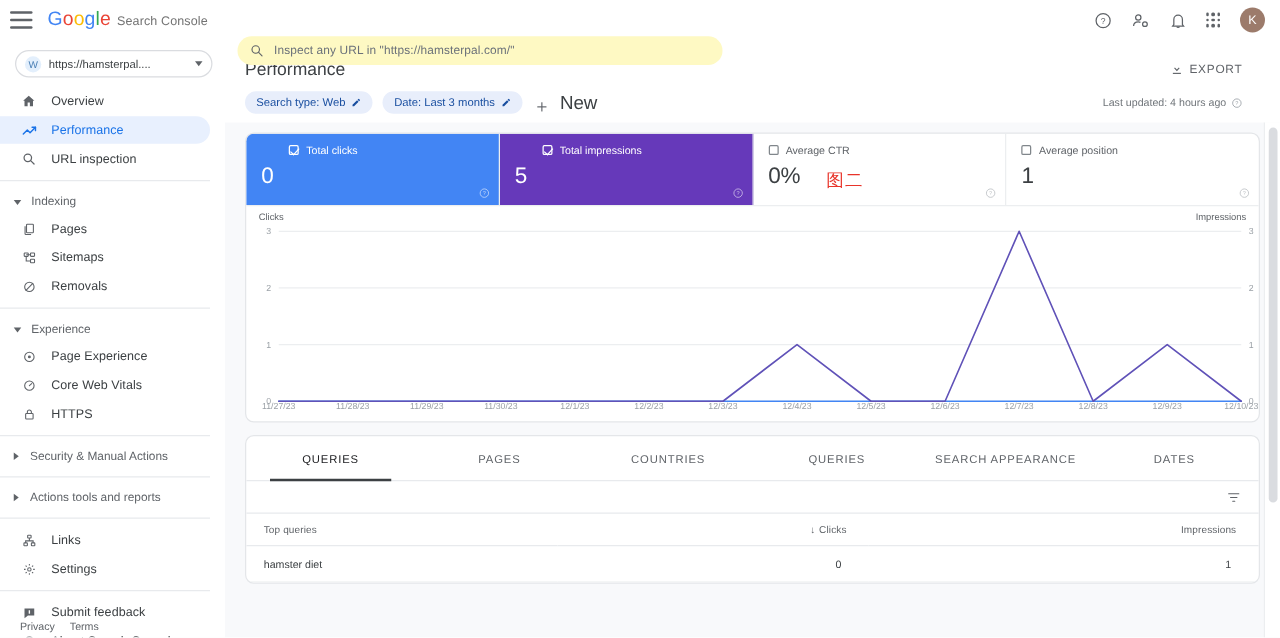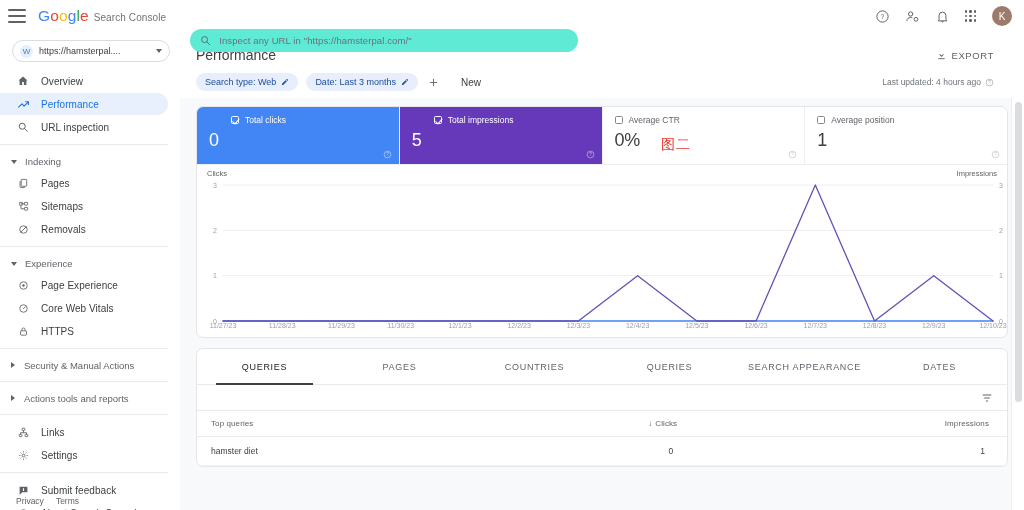--- a/index.html
+++ b/index.html
@@ -25,21 +25,21 @@
   .brand { display: flex; align-items: baseline; font-size: 15px; letter-spacing: .1px; white-space: nowrap; }
   .goog { font-family: "Liberation Sans", sans-serif; font-size: 15.5px; font-weight: 400; }
   .goog span:nth-child(1){color:#4285F4;} .goog span:nth-child(2){color:#EA4335;}
   .goog span:nth-child(3){color:#FBBC05;} .goog span:nth-child(4){color:#4285F4;}
   .goog span:nth-child(5){color:#34A853;} .goog span:nth-child(6){color:#EA4335;}
   .brandname { margin-left: 5px; color: #737373; font-size: 10px; }
 
   .searchwrap {
     margin-left: 24px;
     width: 388px; height: 23px;
-    background: #5eead4;
+    background: #fef9c3;
     border-radius: 12px;
     display: flex; align-items: center;
     padding: 0 10px;
     cursor: text;
     margin-top: 48px;
   }
   .searchwrap svg { flex: 0 0 auto; }
   .searchph { font-size: 9.5px; color: #6a7079; margin-left: 8px; letter-spacing: .1px; white-space: nowrap; }
 
   .topicons { margin-left: auto; display: flex; align-items: center; gap: 14px; padding-right: 2px; }
@@ -119,21 +119,21 @@
   .exportbtn { margin-left: auto; display: flex; align-items: center; gap: 5px; color: #5f6368; font-size: 9.5px; letter-spacing: .6px; cursor: pointer; padding-right: 14px; }
 
   .filterrow { display: flex; align-items: center; height: 30px; padding-bottom: 2px; }
   .chip {
     display: flex; align-items: center; gap: 5px;
     background: #e8eefb; color: #1a4fa0;
     border-radius: 11px; height: 18px;
     padding: 0 9px; font-size: 9px;
     margin-right: 8px; cursor: pointer; white-space: nowrap;
   }
-  .newbtn { display: flex; align-items: flex-end; gap: 22px; color: #3c4043; font-size: 10px; cursor: pointer; margin-left: 2px; }
+  .newbtn { display: flex; align-items: flex-end; gap: 9px; color: #3c4043; font-size: 15px; cursor: pointer; margin-left: 2px; }
   .lastupd { margin-left: auto; display: flex; align-items: center; gap: 4px; font-size: 8.5px; color: #70757a; padding-right: 14px; }
 
   .cardwrap { padding: 8px 16px 0 16px; }
   .panel { background: #fff; border: 1px solid #e4e6e9; border-radius: 7px; overflow: hidden; }
 
   
   .metrics { display: flex; height: 58px; border-bottom: 1px solid #eceef0; }
   .metric { flex: 1; position: relative; padding: 8px 10px 0 12px; cursor: pointer; border-right: 1px solid #eceef0; }
   .metric:last-child { border-right: none; }
   .metric.sel-blue { background: #4285F4; }

